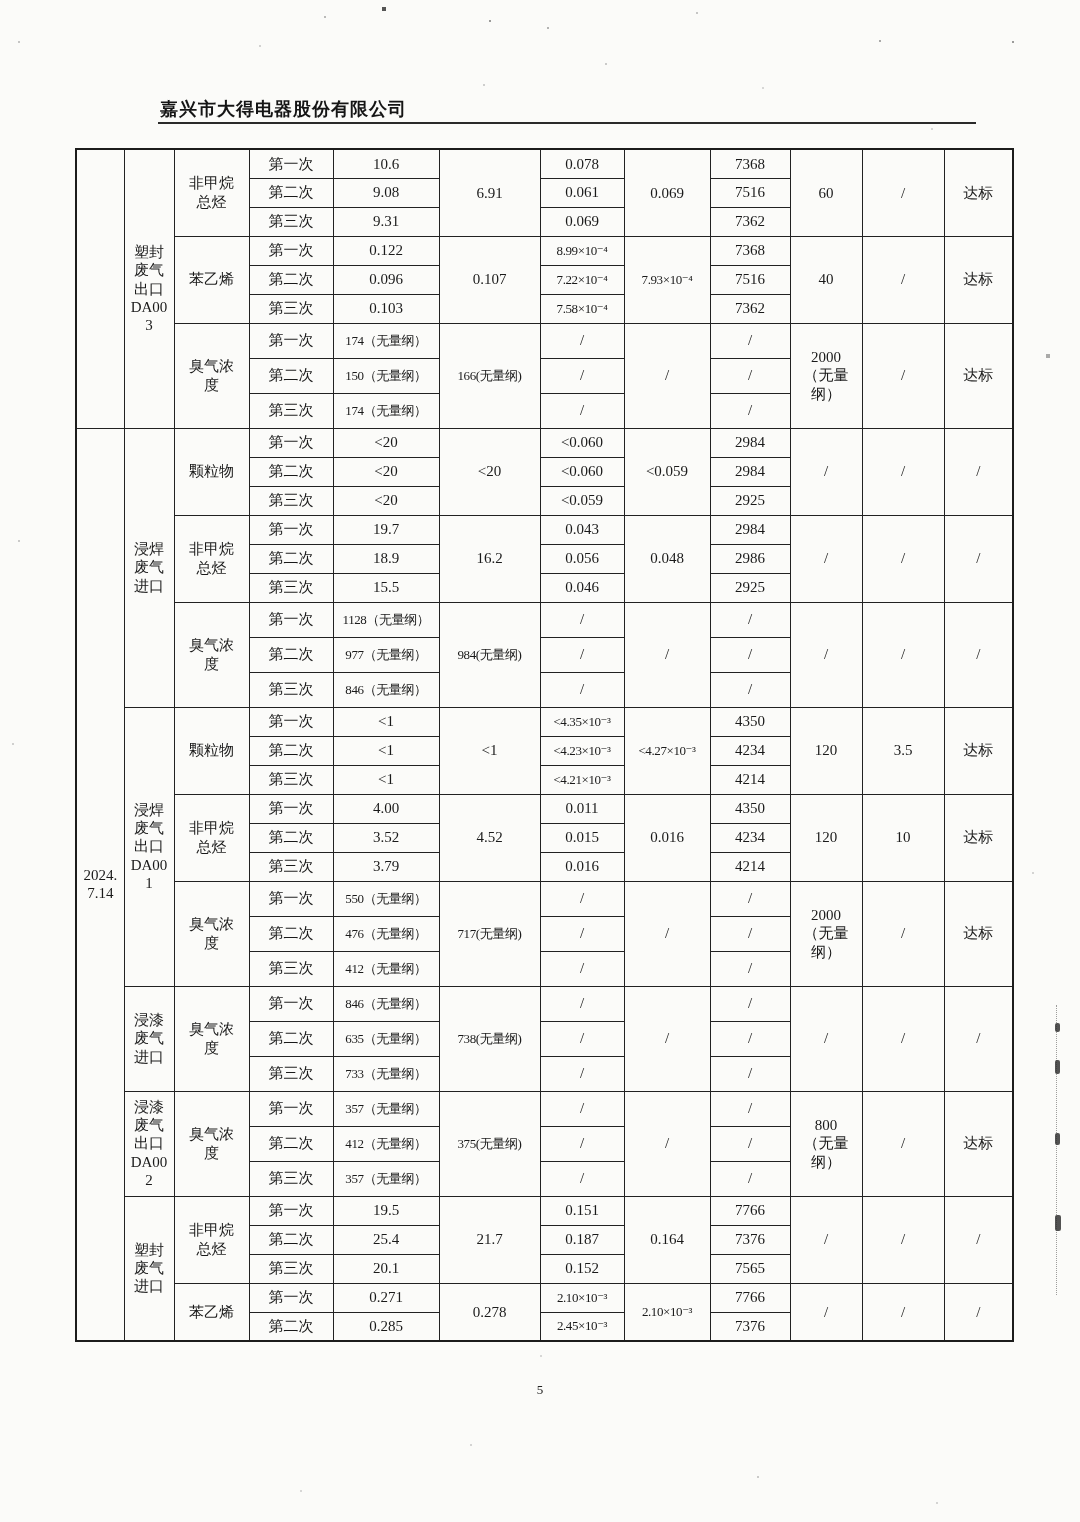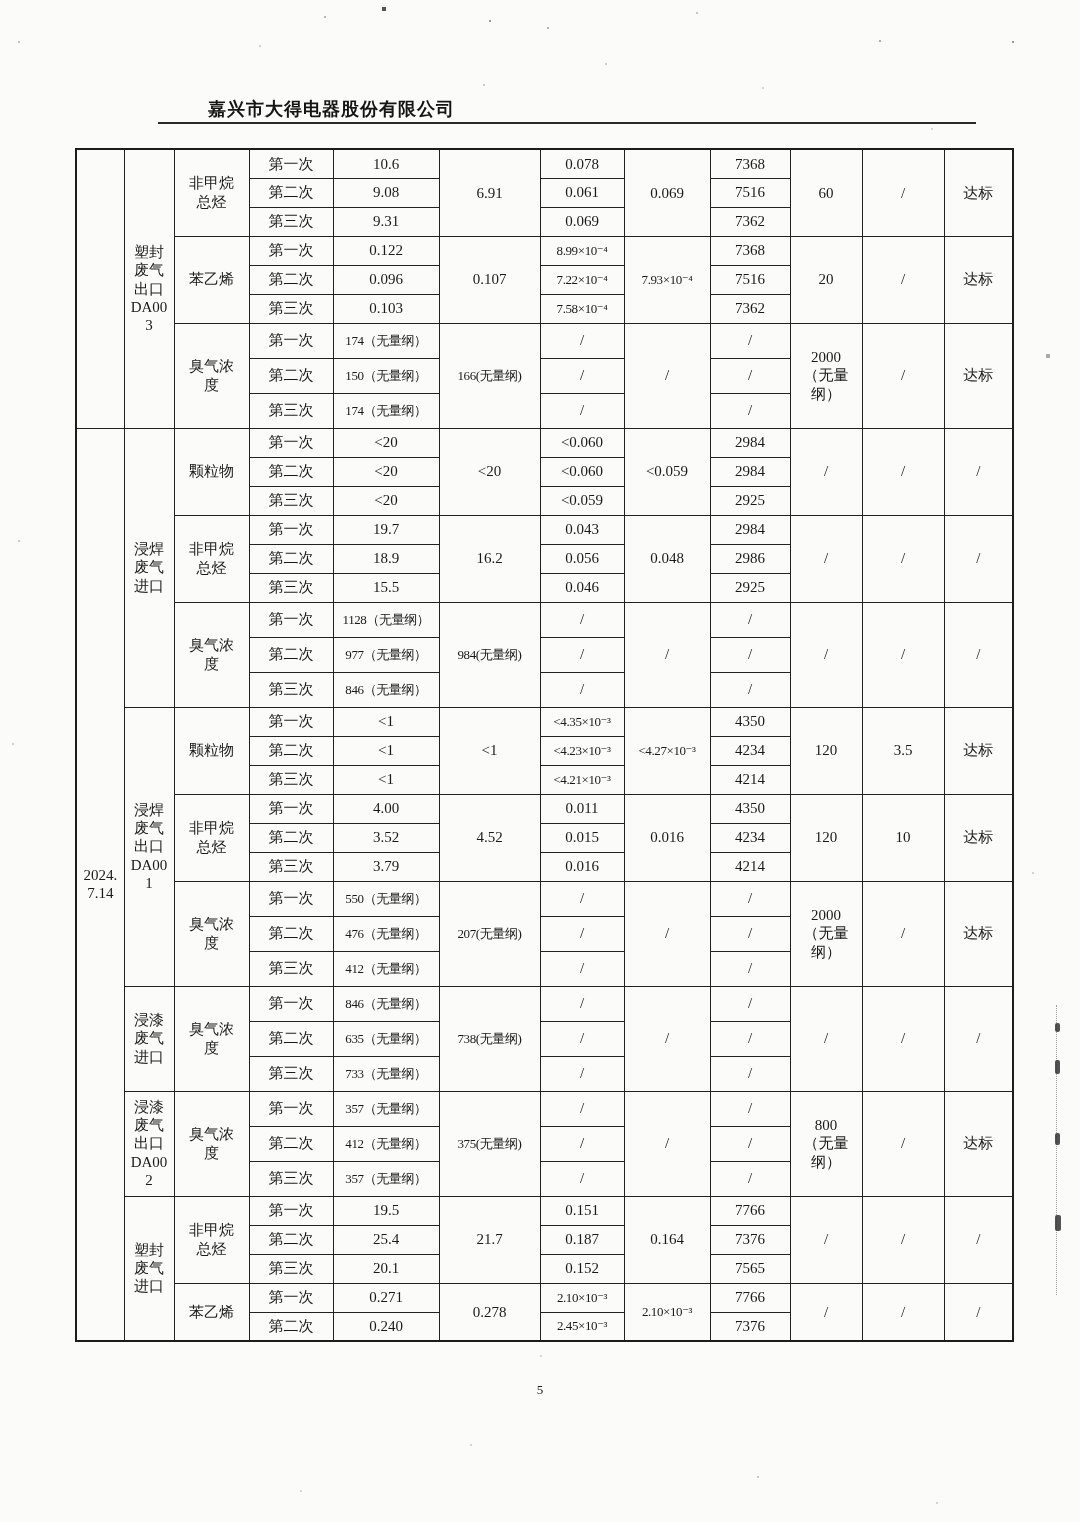--- a/index.html
+++ b/index.html
@@ -6,21 +6,20 @@
   body{
     width:1080px;height:1522px;position:relative;
     background:#fbfbf9;
     font-family:"Liberation Serif","DejaVu Serif",serif;
     color:#1c1c1c;overflow:hidden;
   }
   .doc-title{
     position:absolute;left:160px;top:97px;
     font-size:18px;font-weight:bold;letter-spacing:1px;
     color:#151515;
-    margin-left:48px;
   }
   .title-underline{
     position:absolute;left:158px;top:122px;width:818px;height:0;
     border-bottom:2px solid #2a2a2a;
   }
   table.mon{
     position:absolute;left:75px;top:148px;
     border-collapse:collapse;table-layout:fixed;
     width:937px;
     font-size:15px;color:#1a1a1a;
@@ -131,21 +130,21 @@
         <td>7362</td>
       </tr>
       <tr style="height: 29px;">
         <td rowspan="3">苯乙烯</td>
         <td>第一次</td>
         <td>0.122</td>
         <td rowspan="3">0.107</td>
         <td class="sm">8.99×10⁻⁴</td>
         <td rowspan="3" class="sm">7.93×10⁻⁴</td>
         <td>7368</td>
-        <td rowspan="3">20</td>
+        <td rowspan="3">40</td>
         <td rowspan="3">/</td>
         <td rowspan="3">达标</td>
       </tr>
       <tr style="height: 29px;">
         <td>第二次</td>
         <td>0.096</td>
         <td class="sm">7.22×10⁻⁴</td>
         <td>7516</td>
       </tr>
       <tr style="height: 29px;">
@@ -312,21 +311,21 @@
         <td>第三次</td>
         <td>3.79</td>
         <td>0.016</td>
         <td>4214</td>
       </tr>
       <tr style="height: 35px;">
         <td rowspan="3">臭气浓
 度</td>
         <td>第一次</td>
         <td class="sm">550（无量纲）</td>
-        <td rowspan="3" class="sm">207(无量纲)</td>
+        <td rowspan="3" class="sm">717(无量纲)</td>
         <td>/</td>
         <td rowspan="3">/</td>
         <td>/</td>
         <td rowspan="3">2000
 （无量
 纲）</td>
         <td rowspan="3">/</td>
         <td rowspan="3">达标</td>
       </tr>
       <tr style="height: 35px;">
@@ -436,21 +435,21 @@
         <td rowspan="2">0.278</td>
         <td class="sm">2.10×10⁻³</td>
         <td rowspan="2" class="sm">2.10×10⁻³</td>
         <td>7766</td>
         <td rowspan="2">/</td>
         <td rowspan="2">/</td>
         <td rowspan="2">/</td>
       </tr>
       <tr style="height: 29px;">
         <td>第二次</td>
-        <td>0.240</td>
+        <td>0.285</td>
         <td class="sm">2.45×10⁻³</td>
         <td>7376</td>
       </tr>
     </tbody>
 </table>
 
 <div class="page-number">5</div>
 
 <div class="noise"></div>
 <div class="edge-artifact">

